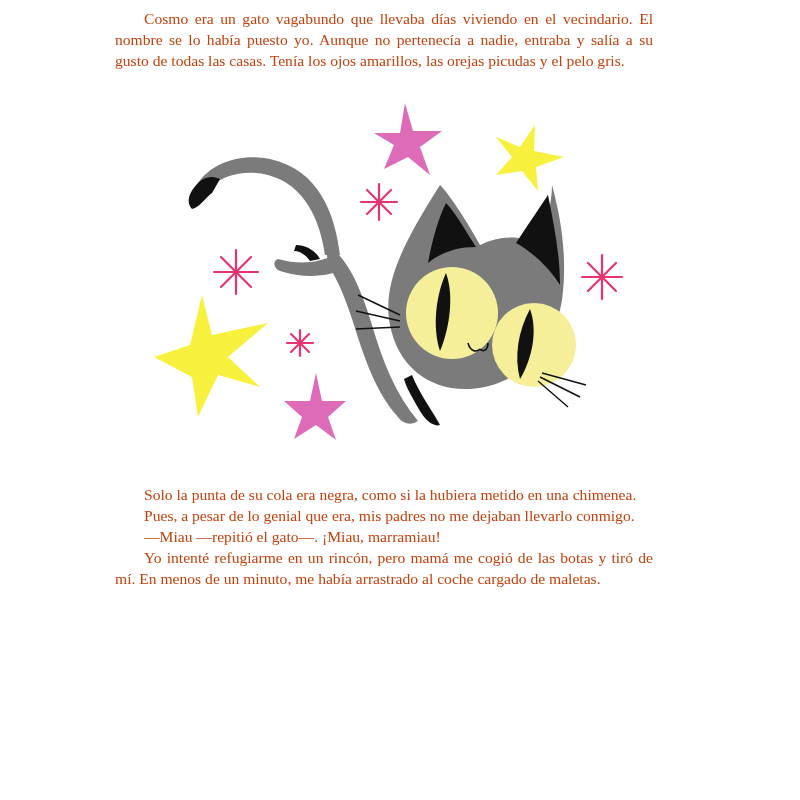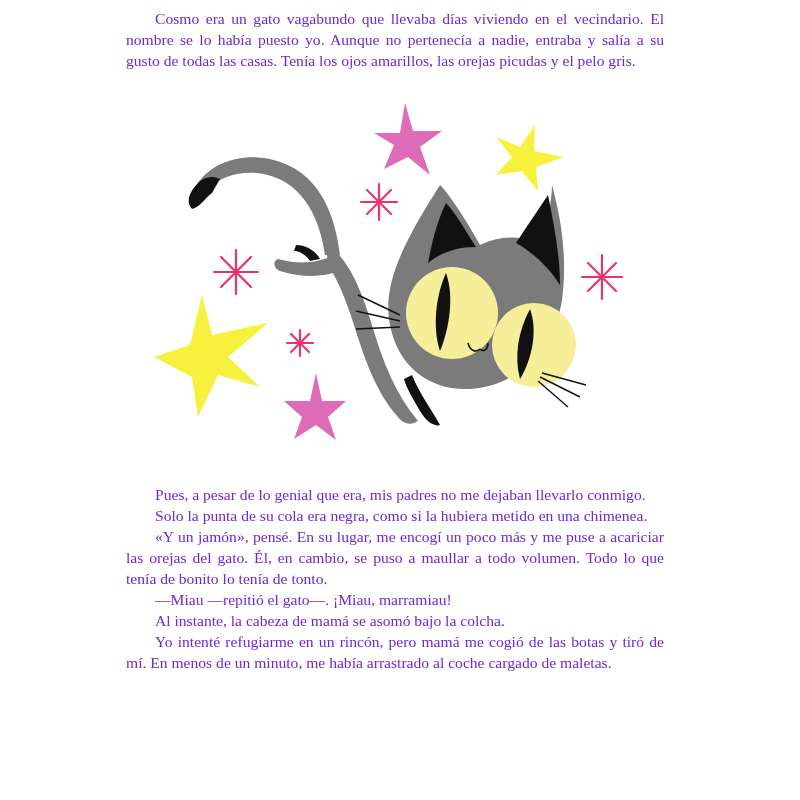--- a/index.html
+++ b/index.html
@@ -1,17 +1,17 @@
 <!DOCTYPE html>
 <html><head>
 <meta charset="utf-8">
 <style>
   html, body { margin: 0; padding: 0; background: #ffffff; }
   body { width: 800px; height: 800px; position: relative; overflow: hidden; }
-  .page { position: absolute; left: 126px; width: 538px; color: #6d28d9; font-family: "Liberation Serif", "DejaVu Serif", serif; font-size: 15.6px; line-height: 21px; }
+  .page { position: absolute; left: 115px; width: 538px; color: #c2410c; font-family: "Liberation Serif", "DejaVu Serif", serif; font-size: 15.6px; line-height: 21px; }
   .top { top: 8px; }
   .bottom { top: 484px; }
   .page p { margin: 0; text-align: justify; text-indent: 29px; }
   .page p.last-left { text-align: left; }
   .illus { position: absolute; left: 150px; top: 95px; width: 480px; height: 360px; }
 </style>
 </head>
 <body>
 
 <div class="page top">
@@ -92,19 +92,17 @@
       <line x1="250" y1="226" x2="206" y2="216"></line>
       <line x1="250" y1="232" x2="206" y2="234"></line>
       <line x1="392" y1="278" x2="436" y2="290"></line>
       <line x1="390" y1="282" x2="430" y2="302"></line>
       <line x1="388" y1="286" x2="418" y2="312"></line>
     </g>
   </g>
 </svg>
 
 <div class="page bottom">
+  <p class="last-left">Solo la punta de su cola era negra, como si la hubiera metido en una chimenea.</p>
   <p class="last-left">Pues, a pesar de lo genial que era, mis padres no me dejaban llevarlo conmigo.</p>
-  <p class="last-left">Solo la punta de su cola era negra, como si la hubiera metido en una chimenea.</p>
-  <p>«Y un jamón», pensé. En su lugar, me encogí un poco más y me puse a acariciar las orejas del gato. Él, en cambio, se puso a maullar a todo volumen. Todo lo que tenía de bonito lo tenía de tonto.</p>
   <p class="last-left">—Miau —repitió el gato—. ¡Miau, marramiau!</p>
-  <p class="last-left">Al instante, la cabeza de mamá se asomó bajo la colcha.</p>
   <p>Yo intenté refugiarme en un rincón, pero mamá me cogió de las botas y tiró de mí. En menos de un minuto, me había arrastrado al coche cargado de maletas.</p>
 </div>
 
 </body></html>

